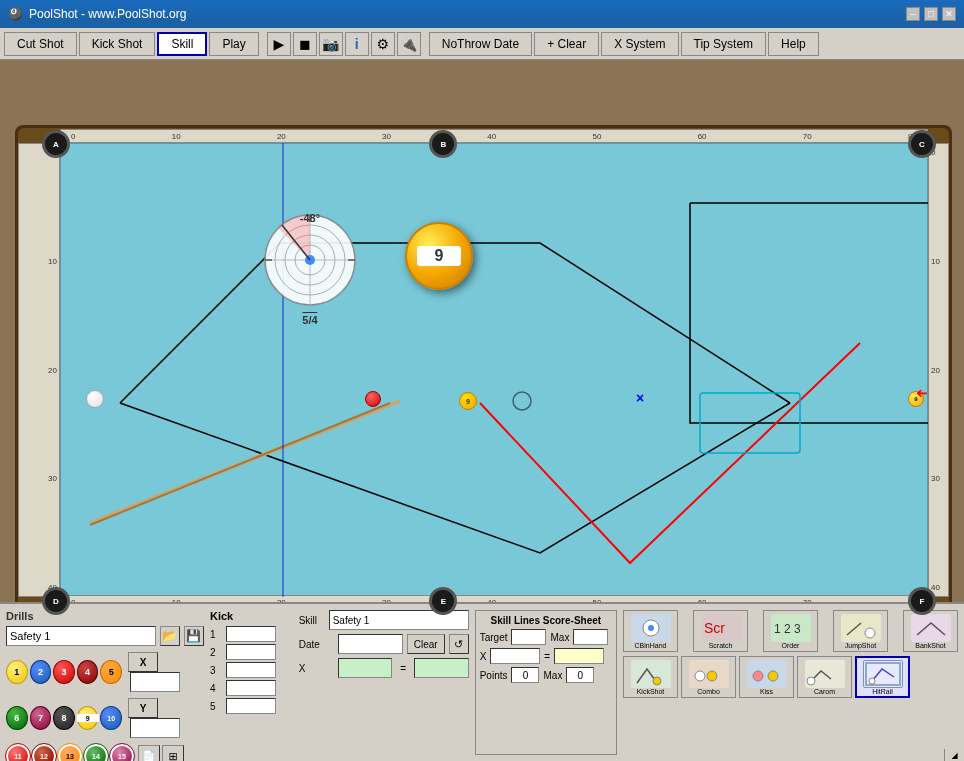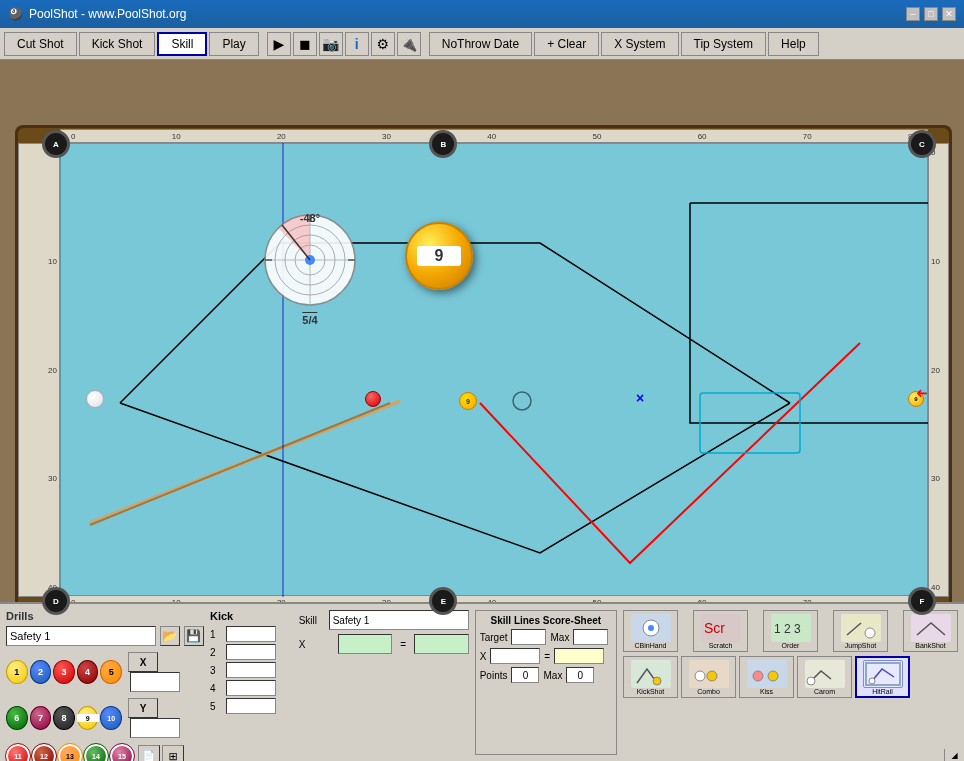--- a/index.html
+++ b/index.html
@@ -509,20 +509,26 @@
       <input class="score-input" type="text" style="">
     </div>
   </div>
 
   <div class="namedate-section">
     <div class="field-row">
       <span class="field-label">Skill</span>
       <input class="field-input" type="text" value="Safety 1" style="">
     </div>
     <div class="field-row">
+      <span class="field-label">Date</span>
+      <input class="field-input" type="text" style="width: 60px;">
+      <button class="field-btn">Clear</button>
+      <div style="width:20px; height:20px; background:#d4d0c8; border:1px outset #888; display:flex; align-items:center; justify-content:center; font-size:11px; cursor:pointer;">↺</div>
+    </div>
+    <div class="field-row">
       <span class="field-label">X</span>
       <input class="field-input" type="text" style="width: 45px; background: rgb(200, 240, 200);">
       <span style="font-size:10px; margin:0 4px;">=</span>
       <input class="field-input" type="text" style="width: 45px; background: rgb(200, 240, 200);">
     </div>
   </div>
 
   <div class="skill-section">
     <div class="skill-title">Skill Lines Score-Sheet</div>
     <div class="skill-row">

